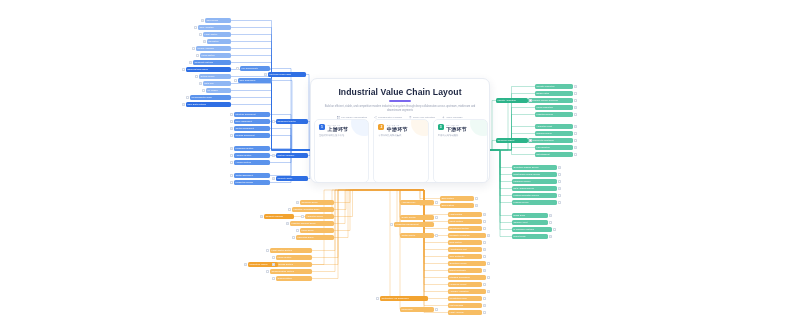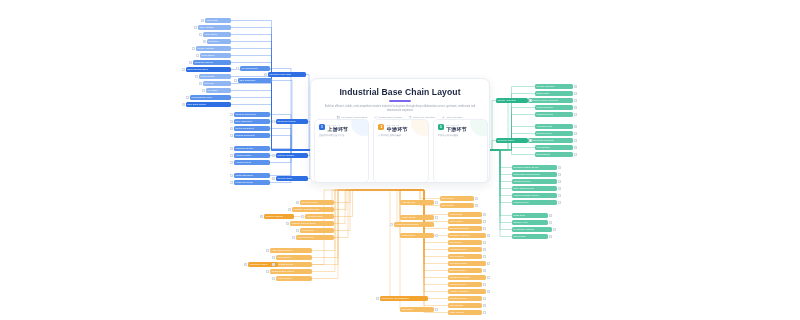--- a/index.html
+++ b/index.html
@@ -168,21 +168,21 @@
         <path d="M448 291.5 H424 V190 H400" stroke="#f2a330" opacity="0.55"></path>
         <path d="M448 298.5 H424 V190 H400" stroke="#f2a330" opacity="0.55"></path>
         <path d="M380 298.5 H390 V190 H400" stroke="#f2a330" opacity="0.55"></path>
         <path d="M448 305.5 H424 V190 H400" stroke="#f2a330" opacity="0.55"></path>
         <path d="M448 312.5 H424 V190 H400" stroke="#f2a330" opacity="0.55"></path>
         <path d="M400 309.5 H400 V190 H400" stroke="#f2a330" opacity="0.55"></path>
       </g>
   </svg>
 
   <div class="hero">
-    <div class="hero-title">Industrial Base Chain Layout</div>
+    <div class="hero-title">Industrial Value Chain Layout</div>
     <div class="hero-rule"></div>
     <div class="hero-sub">Build an efficient, stable, and competitive modern industrial ecosystem through deep collaboration across upstream, midstream and downstream segments</div>
 
     <div class="chips">
       <div class="chip">
         <svg class="g" viewBox="0 0 10 10">
           <rect x="0" y="0" width="4" height="4" fill="currentColor"></rect>
             <rect x="6" y="0" width="4" height="4" fill="currentColor"></rect>
           <rect x="0" y="6" width="4" height="4" fill="currentColor"></rect>
             <rect x="6" y="6" width="4" height="4" fill="currentColor"></rect>

